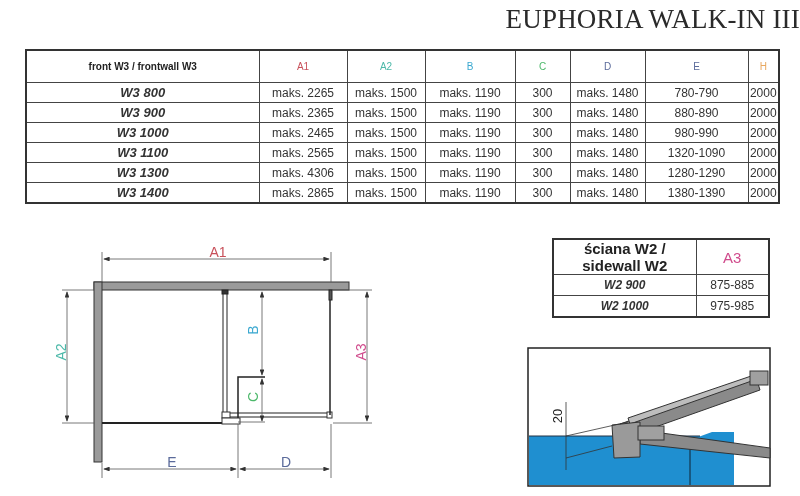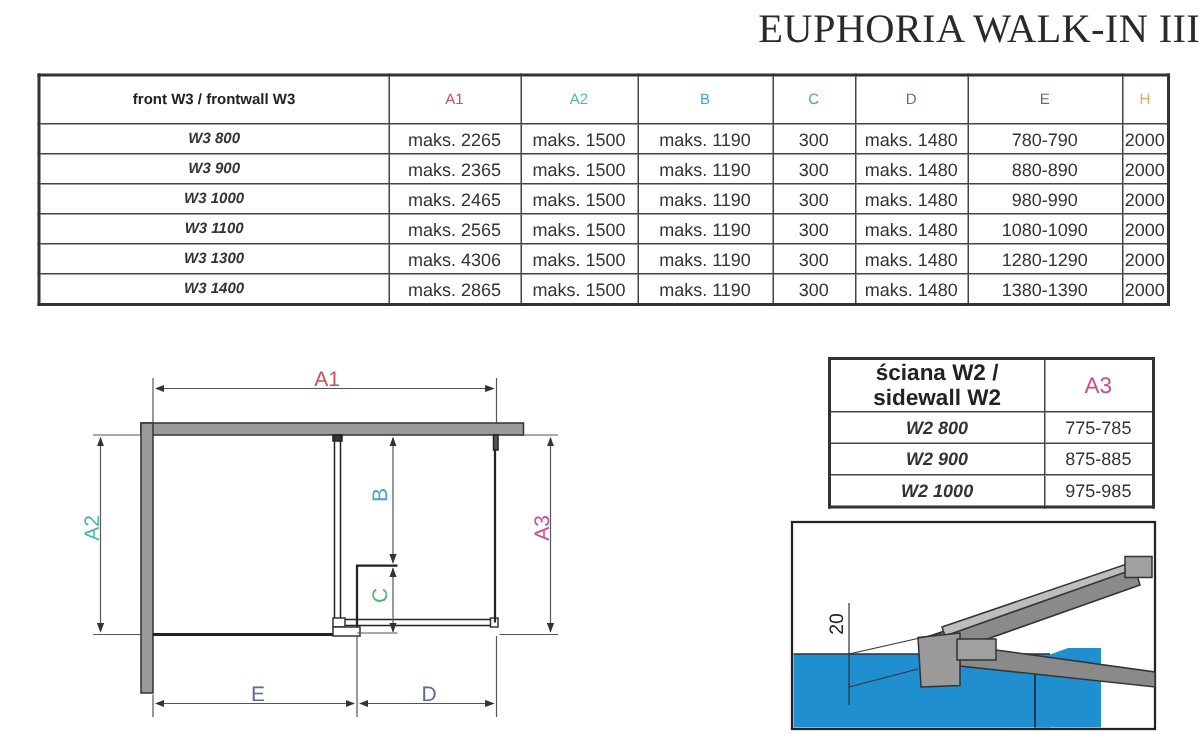--- a/index.html
+++ b/index.html
@@ -2,21 +2,21 @@
 <html><head>
 <meta charset="utf-8">
 <style>
   html, body { margin:0; padding:0; background:#ffffff; }
   body { width:800px; height:496px; position:relative; overflow:hidden; font-family:"Liberation Sans", sans-serif; color:#222; }
   .title { position:absolute; left:0; top:4px; width:800px; text-align:right; font-family:"Liberation Serif", serif; font-size:27px; color:#2a2a2a; letter-spacing:0.2px; }
   table.spec { position:absolute; left:25px; top:49px; border-collapse:collapse; border:2px solid #333; }
   table.spec td, table.spec th { border:1px solid #444; padding:0; height:19px; font-size:12px; text-align:center; font-weight:normal; color:#333; }
   table.spec tr.head th { height:31px; font-size:10px; }
   table.spec th.rowhead { font-weight:bold; font-size:12px; color:#222; }
-  table.spec td.model { font-style:italic; font-weight:bold; font-size:10px; color:#333; }
+  table.spec td.model { font-style:italic; font-weight:bold; font-size:13px; color:#333; }
   table.side { position:absolute; left:552px; top:238px; border-collapse:collapse; border:2px solid #333;padding-left:40px; }
   table.side td, table.side th { border:1px solid #444; padding:0; height:20px; font-size:12px; text-align:center; font-weight:normal; color:#333; }
   table.side tr.head th { height:34px; font-size:15px; }
   table.side th.rowhead { font-weight:bold; font-size:12px; color:#222; }
   table.side td.model { font-style:italic; font-weight:bold; }
   svg { position:absolute; left:0; top:0; }
   .lbl { font-family:"Liberation Sans", sans-serif; font-size:14px; }
 </style>
 </head>
 <body>
@@ -75,21 +75,21 @@
     <td>980-990</td>
     <td>2000</td>
   </tr>
   <tr>
     <td class="model">W3 1100</td>
     <td>maks. 2565</td>
     <td>maks. 1500</td>
     <td>maks. 1190</td>
     <td>300</td>
     <td>maks. 1480</td>
-    <td>1080-1090</td>
+    <td>1320-1090</td>
     <td>2000</td>
   </tr>
   <tr>
     <td class="model">W3 1300</td>
     <td>maks. 4306</td>
     <td>maks. 1500</td>
     <td>maks. 1190</td>
     <td>300</td>
     <td>maks. 1480</td>
     <td>1280-1290</td>
@@ -112,24 +112,20 @@
   <colgroup>
       <col style="width:143px">
       <col style="width:73px">
     </colgroup>
   <tbody>
       <tr class="head">
     <th class="rowhead">ściana W2 / sidewall W2</th>
     <th style="color:#d04b8c">A3</th>
   </tr>
   <tr>
-    <td class="model">W2 800</td>
-    <td>775-785</td>
-  </tr>
-  <tr>
     <td class="model">W2 900</td>
     <td>875-885</td>
   </tr>
   <tr>
     <td class="model">W2 1000</td>
     <td>975-985</td>
   </tr>
 </tbody>
   </table>
 

